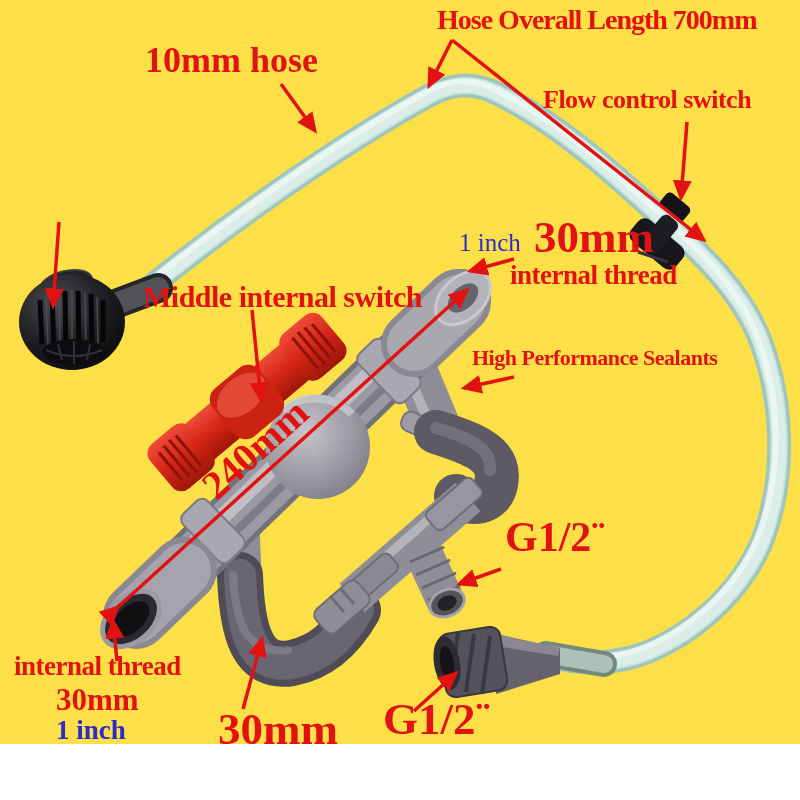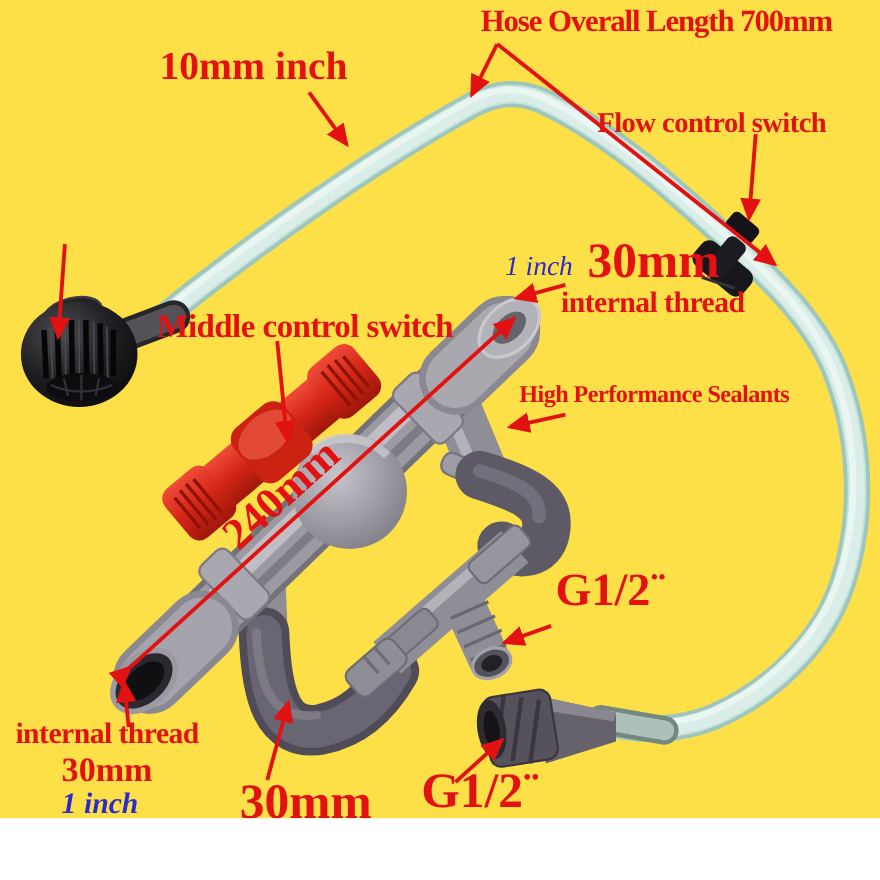--- a/index.html
+++ b/index.html
@@ -1,23 +1,23 @@
 <!DOCTYPE html>
 <html><head>
 <meta charset="utf-8">
 <style>
   html,body{margin:0;padding:0;background:#fff;}
   .stage{position:relative;width:800px;height:744px;background:#fde047;overflow:hidden;
          font-family:"Liberation Serif","DejaVu Serif",serif;}
   .stage svg{position:absolute;left:0;top:0;}
   .lbl{position:absolute;font-weight:bold;color:#e31212;white-space:nowrap;line-height:1.05;}
-  .blue{color:#2b2bcc;font-weight:bold;font-style:italic;}
+  .blue{color:#2b2bcc;font-weight:bold;}
   .l-hose-overall{left:437px;top:5px;font-size:28px;letter-spacing:-1px;}
   .l-10mm{left:145px;top:42px;font-size:36px;}
-  .l-flow{left:543px;top:86px;font-size:26px;letter-spacing:-0.5px;margin-top:12px;}
+  .l-flow{left:543px;top:86px;font-size:26px;letter-spacing:-0.5px;}
   .l-filter{left:28px;top:172px;font-size:40px;}
   .l-1inch-top{left:459px;top:230px;font-size:25px;font-weight:normal;}
   .l-30mm-top{left:534px;top:214px;font-size:45px;}
   .l-intthread-top{left:510px;top:261px;font-size:27px;letter-spacing:-0.5px;}
   .l-middle{left:143px;top:281px;font-size:30px;letter-spacing:-0.5px;}
   .l-highperf{left:472px;top:346px;font-size:22px;letter-spacing:-0.5px;}
   .l-240{left:192px;top:428px;font-size:40px;transform:rotate(-42deg);}
   .l-g12-mid{left:505px;top:515px;font-size:42px;}
   .l-intthread-bot{left:14px;top:652px;font-size:27px;letter-spacing:-0.5px;}
   .l-30mm-small{left:56px;top:684px;font-size:31px;}
@@ -207,26 +207,26 @@
     <line x1="252" y1="310" x2="261" y2="400" marker-end="url(#ah)"></line>
     <line x1="514" y1="377" x2="464" y2="388" marker-end="url(#ah)"></line>
     <line x1="501" y1="569" x2="459" y2="584" marker-end="url(#ah)"></line>
     <line x1="117" y1="661" x2="113" y2="621" marker-end="url(#ah)"></line>
     <line x1="243" y1="709" x2="262" y2="639" marker-end="url(#ah)"></line>
     <line x1="414" y1="711" x2="456" y2="673" marker-end="url(#ah)"></line>
   </g>
 </svg>
 
   <div class="lbl l-hose-overall">Hose Overall Length 700mm</div>
-  <div class="lbl l-10mm">10mm inch</div>
+  <div class="lbl l-10mm">10mm hose</div>
   <div class="lbl l-flow">Flow control switch</div>
   <div class="lbl blue l-1inch-top">1 inch</div>
   <div class="lbl l-30mm-top">30mm</div>
   <div class="lbl l-intthread-top">internal thread</div>
-  <div class="lbl l-middle">Middle control switch</div>
+  <div class="lbl l-middle">Middle internal switch</div>
   <div class="lbl l-highperf">High Performance Sealants</div>
   <div class="lbl l-240">240mm</div>
   <div class="lbl l-g12-mid">G1/2¨</div>
   <div class="lbl l-intthread-bot">internal thread</div>
   <div class="lbl l-30mm-small">30mm</div>
   <div class="lbl blue l-1inch-bot">1 inch</div>
   <div class="lbl l-30mm-bot">30mm</div>
   <div class="lbl l-g12-bot">G1/2¨</div>
 </div>
 

